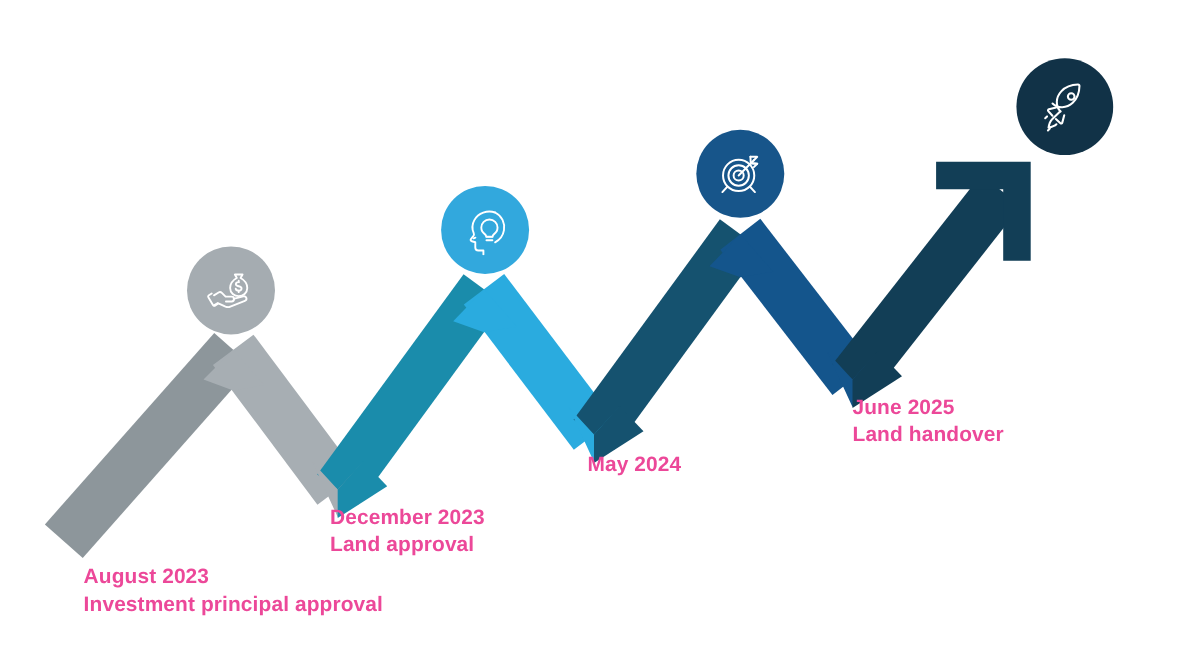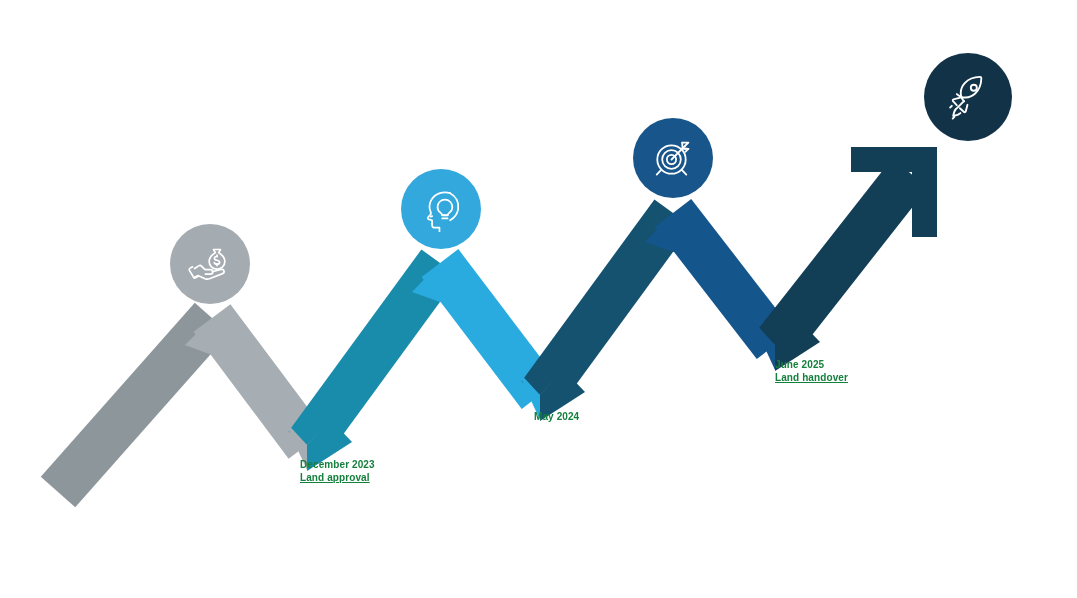--- a/index.html
+++ b/index.html
@@ -24,30 +24,30 @@
   }
   .chart-svg {
     position: absolute;
     left: 0;
     top: 0;
     width: 1077px;
     height: 598px;
   }
   .milestone-label {
     position: absolute;
-    color: #15803d;
-    font-size: 10px;
+    color: #ec4899;
+    font-size: 19px;
     font-weight: 700;
     line-height: 1.33;
     letter-spacing: 0.1px;
     white-space: nowrap;
     font-family: "Liberation Sans", sans-serif;
   }
   .milestone-label .lbl-date { display: block; }
-  .milestone-label .lbl-desc { display: block; text-decoration: underline; }
+  .milestone-label .lbl-desc { display: block; }
   .node-icon-wrap {
     position: absolute;
     border-radius: 50%;
     display: flex;
     align-items: center;
     justify-content: center;
   }
   .node-icon-wrap svg { display: block; }
 </style>
 </head>
@@ -159,20 +159,24 @@
         <circle cx="29.6" cy="15.1" r="2.9"></circle>
         <path d="M16.5 24.6 l-6.4 1.7 c-0.7 0.2-1 1-0.5 1.6 l3.6 4"></path>
         <path d="M23.5 31.5 l-1.7 6.4 c-0.2 0.7-1 1-1.6 0.5 l-4-3.6"></path>
         <path d="M12.6 35.3 c-1.8 1.8-2.4 4.6-2.8 6.9 2.3-0.4 5.1-1 6.9-2.8"></path>
         <path d="M8.5 32.5 l-1.6 1.6"></path>
         <path d="M10.9 43.1 l-1.6 1.6"></path>
       </svg>
     </span>
   </div>
 
+  <div class="milestone-label" style="left:76px; top:512px;">
+    <span class="lbl-date">August 2023</span>
+    <span class="lbl-desc">Investment principal approval</span>
+  </div>
 
   <div class="milestone-label" style="left:300px; top:458px;">
     <span class="lbl-date">December 2023</span>
     <span class="lbl-desc">Land approval</span>
   </div>
 
   <div class="milestone-label" style="left:534px; top:410px;">
     <span class="lbl-date">May 2024</span>
   </div>
 

